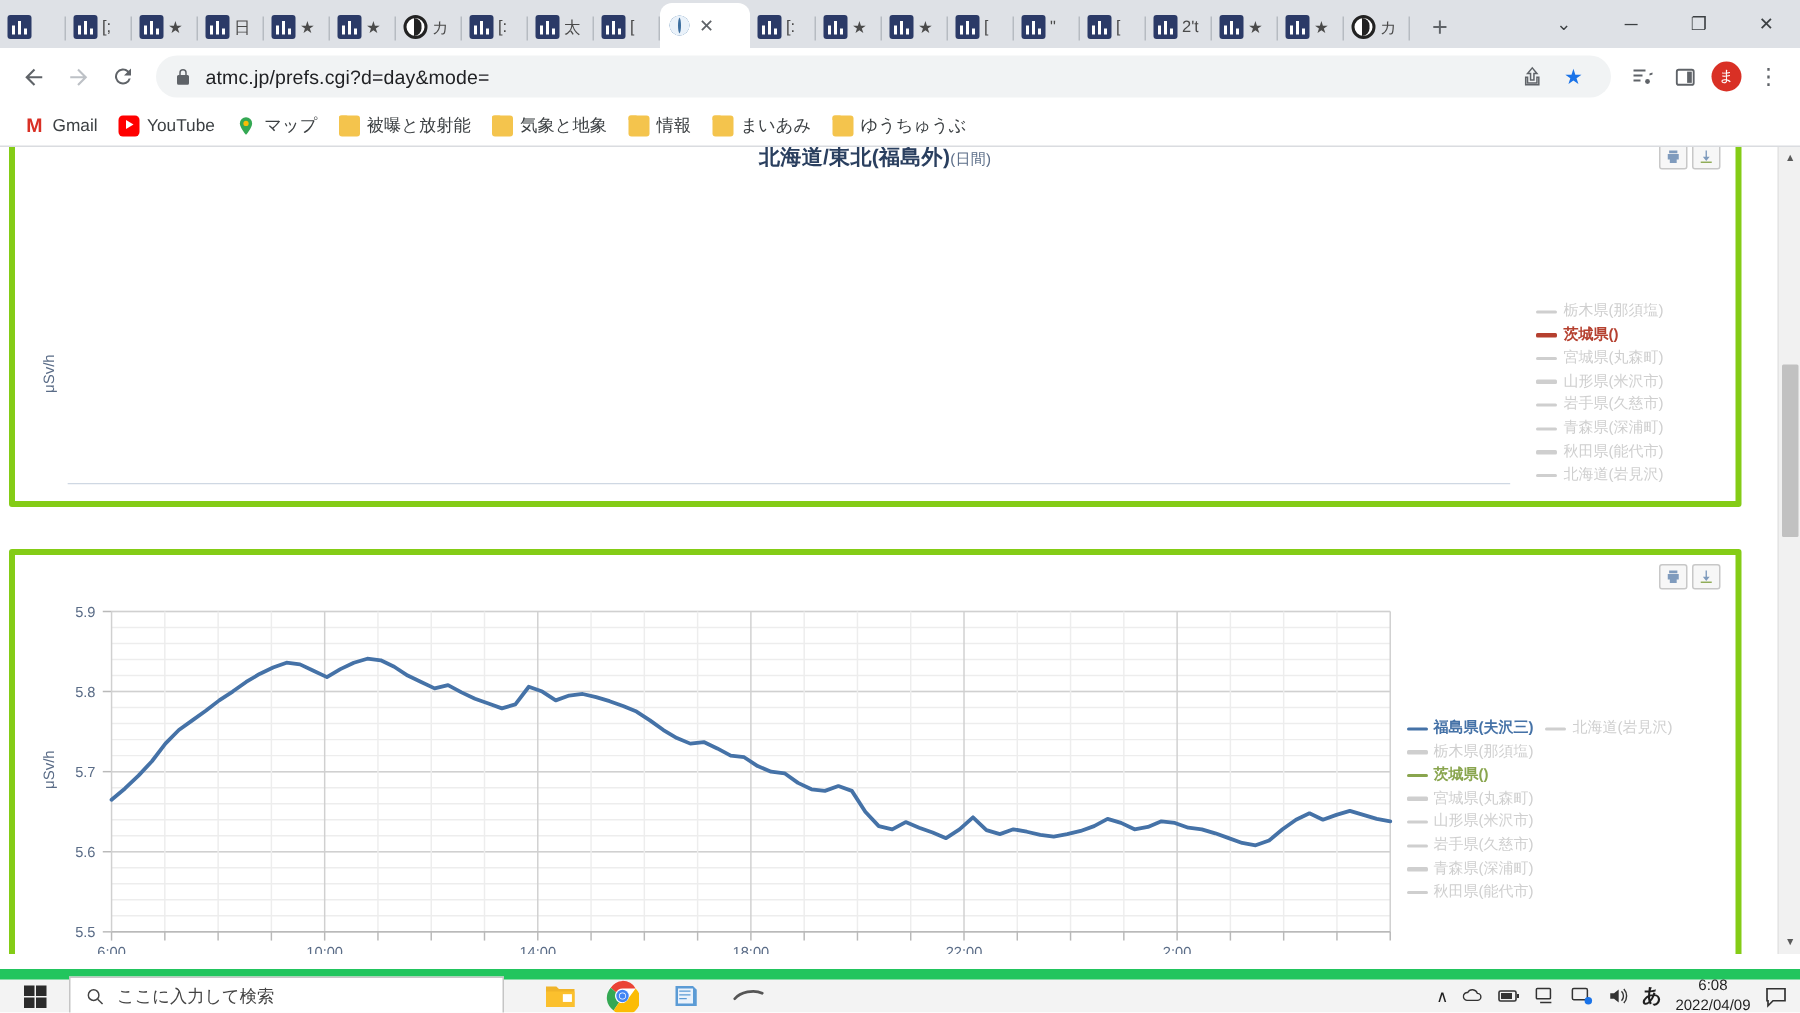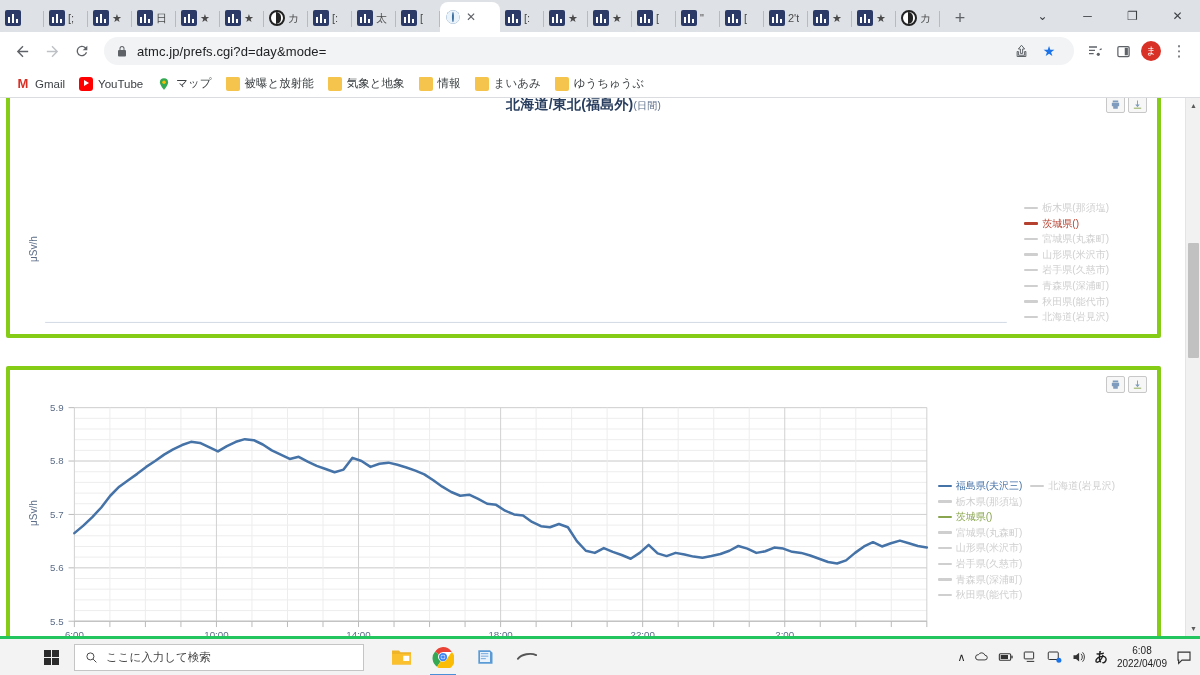--- a/index.html
+++ b/index.html
@@ -160,21 +160,21 @@
 
   .ylabel {
     position: absolute; left: 18px; font-size: 10px; color: #5a6c87;
     transform: rotate(-90deg); transform-origin: left top; white-space: nowrap;
   }
 
   .legend { position: absolute; font-size: 10px; line-height: 15.6px; }
   .legend .item { display: flex; align-items: center; gap: 4px; white-space: nowrap; }
   .legend .swatch { width: 14px; height: 2.5px; flex: 0 0 14px; border-radius: 1px; }
   .legend .lbl { color: #c9c9c9; }
-  .legend .item.on .lbl { font-weight: normal; }
+  .legend .item.on .lbl { font-weight: bold; }
 
   #legend1 { top: 84px; right: 48px; }
   #legend2 { top: 82px; right: 42px; display: flex; gap: 8px; align-items: flex-start; }
 
   .axis-text { font-size: 10px; fill: #5a6c87; font-family: "Liberation Sans", sans-serif; }
 
   
   .pscroll {
     position: absolute; top: 0; right: 0; width: 15px; bottom: 0;
     background: #f1f1f1; border-left: 1px solid #e4e4e4;
@@ -186,24 +186,23 @@
   }
   .pscroll .arrow.up { top: 0; }
   .pscroll .arrow.down { bottom: 0; }
   .pscroll .thumb {
     position: absolute; left: 2px; width: 11px; top: 145px; height: 115px;
     background: #c1c1c1; border-radius: 1px;
   }
 
   
   .taskbar {
-    position: absolute; left: 0; right: 0; bottom: 0; height: 39px;
+    position: absolute; left: 0; right: 0; bottom: 0; height: 29px;
     background: #f3f3f3; display: flex; align-items: center;
-    border-top: 3px solid #22c55e;
-    padding-left: 28px;
+    border-top: 7px solid #22c55e;
   }
   .start {
     width: 46px; height: 39px; display: flex; align-items: center; justify-content: center;
   }
   .win-logo {
     width: 15px; height: 15px;
     display: grid; grid-template-columns: 7px 7px; grid-template-rows: 7px 7px; gap: 1px;
   }
   .win-logo i { background: #2b2b2b; display: block; }
   .tb-search {

